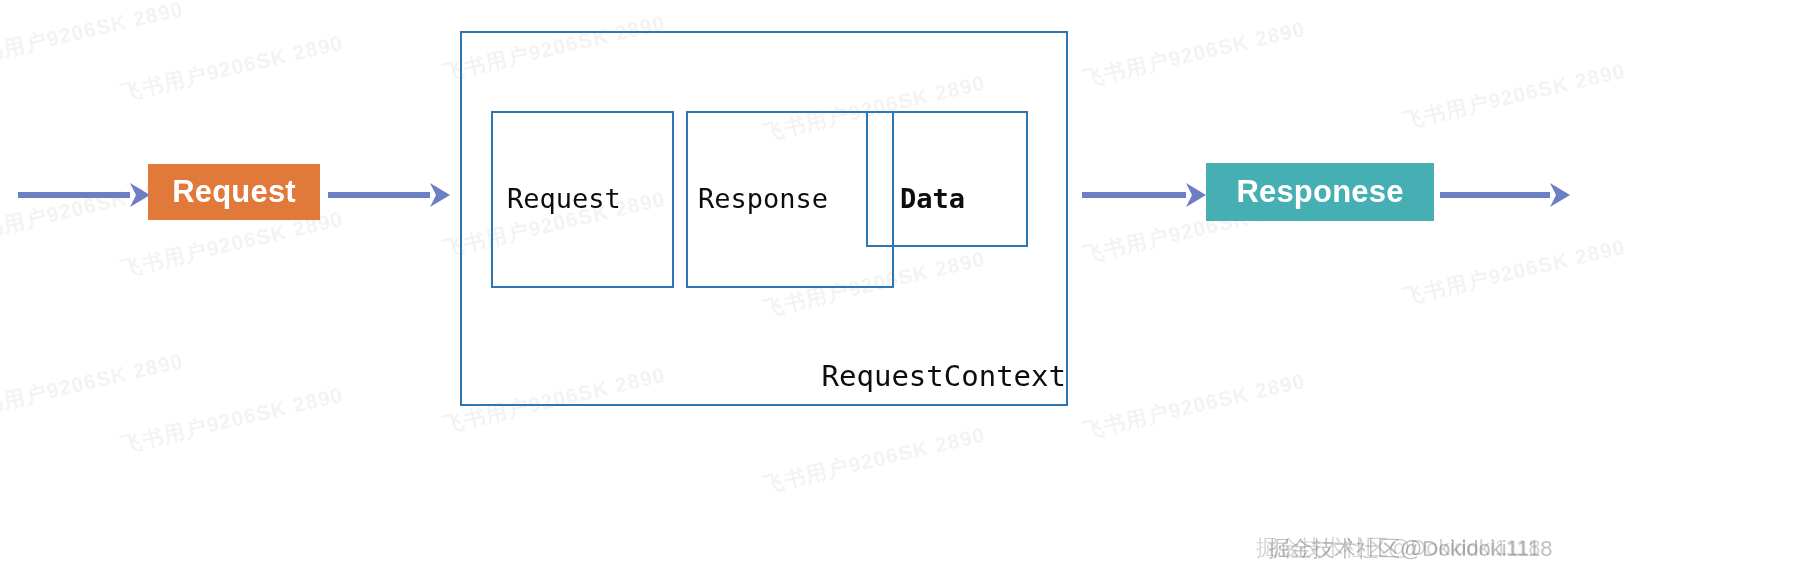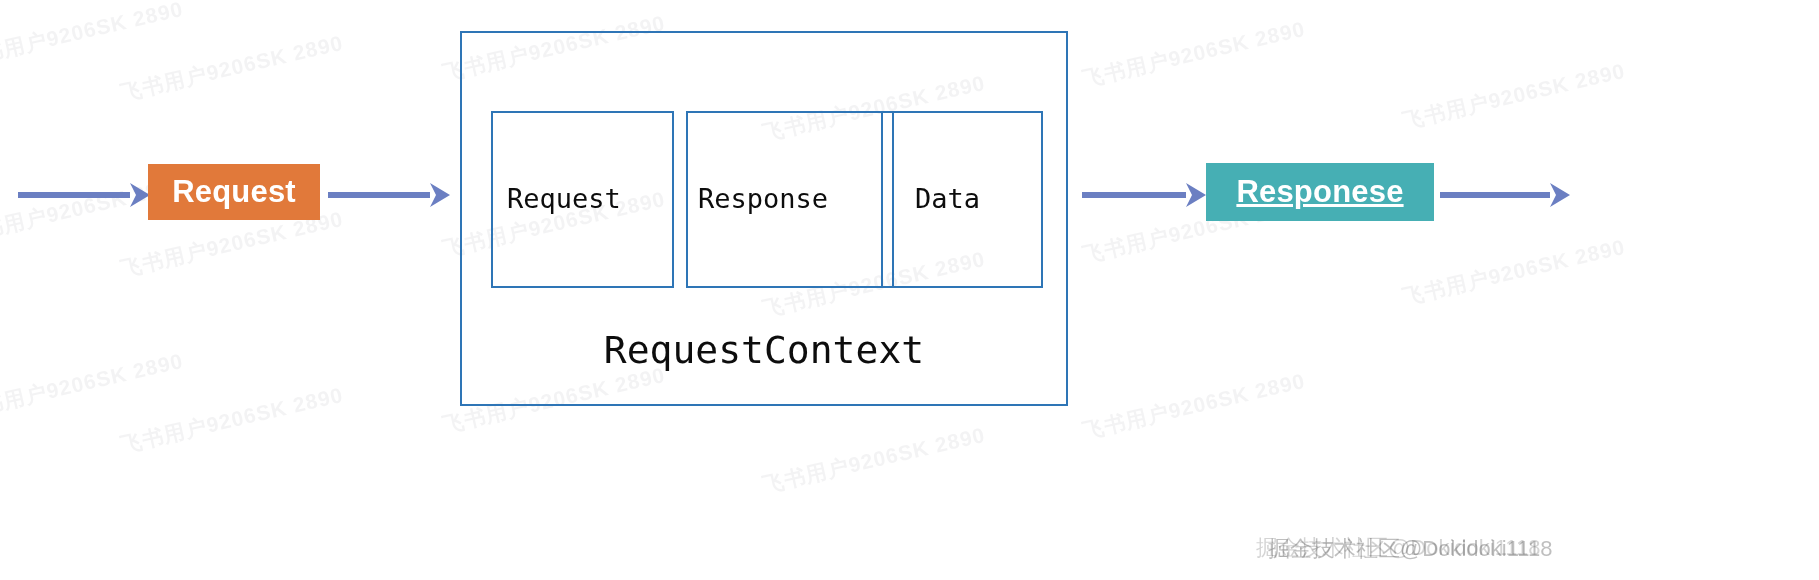--- a/index.html
+++ b/index.html
@@ -51,21 +51,20 @@
     font-weight: 700;
     letter-spacing: 0.2px;
   }
   .chip-request {
     background: #E1793A;
     font-size: 31px;
   }
   .chip-response {
     background: #46AFB4;
     font-size: 31px;
-    text-decoration: underline;
   }
 
   
   .context-box {
     position: absolute;
     border: 2px solid #2E75B6;
     background: transparent;
     box-sizing: border-box;
   }
   .inner-box {
@@ -81,23 +80,24 @@
     text-align: left;
     color: #0d0d0d;
     font-family: "DejaVu Sans Mono", monospace;
     font-size: 27px;
     white-space: nowrap;
   }
   .context-label {
     position: absolute;
     color: #0d0d0d;
     font-family: "DejaVu Sans Mono", monospace;
-    font-size: 38px;
-    white-space: nowrap;
-    text-align: center;
+    font-size: 29px;
+    white-space: nowrap;
+    text-align: right;
+    margin-top: 31px;
   }
 
   
   .caption {
     position: absolute;
     color: #111111;
     font-family: "Liberation Sans", sans-serif;
     font-size: 33px;
     white-space: nowrap;
     letter-spacing: 1px;
@@ -166,21 +166,21 @@
   <div class="context-box" style="left:460px; top:31px; width:608px; height:375px;">
 
     <div class="inner-box" style="left:29px; top:78px; width:183px; height:177px;">
       <div class="inner-label" style="top:70px; left:14px;">Request</div>
     </div>
 
     <div class="inner-box" style="left:224px; top:78px; width:208px; height:177px;">
       <div class="inner-label" style="top:70px; left:10px;">Response</div>
     </div>
 
-    <div class="inner-box" style="left:419px; top:78px; width:162px; height:177px;">
+    <div class="inner-box" style="left:404px; top:78px; width:162px; height:136px;font-weight:bold;">
       <div class="inner-label" style="top:70px; left:32px;">Data</div>
     </div>
 
     <div class="context-label" style="left:0; top:295px; width:100%;">RequestContext</div>
   </div>
 
   <div class="arrow" style="left:1082px; top:178px; width:124px;">
     <svg width="124" height="34" viewBox="0 0 124 34" xmlns="http://www.w3.org/2000/svg">
       <line x1="0" y1="17" x2="104" y2="17" stroke="#6B7FC2" stroke-width="6"></line>
       <path d="M104 5 L124 17 L104 29 L110 17 Z" fill="#6B7FC2"></path>

